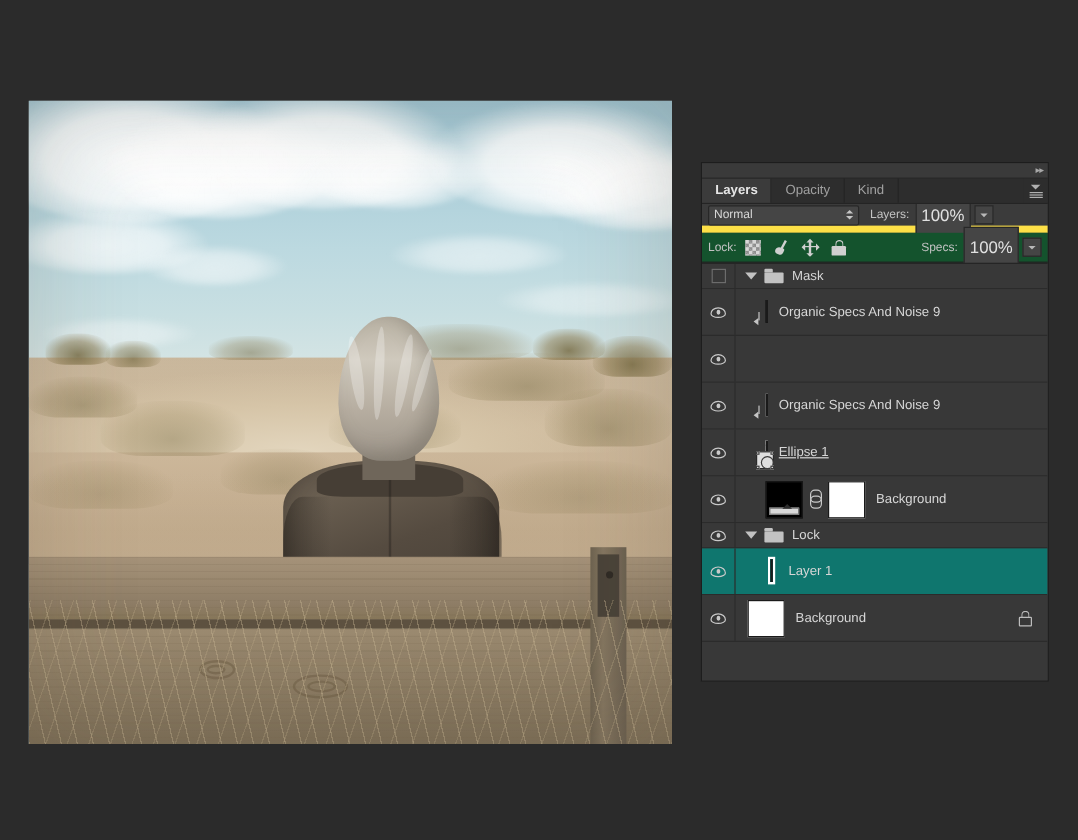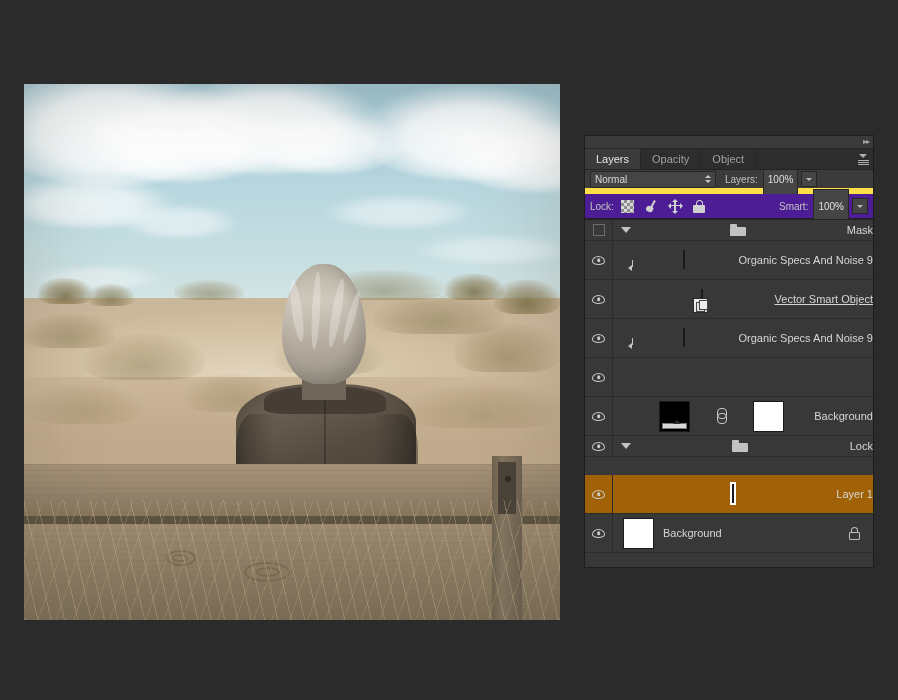--- a/index.html
+++ b/index.html
@@ -212,21 +212,21 @@
     padding:0 11px;
     display:flex; align-items:center;
     font-size:11px; color:#a0a0a0;
     background:#2d2d2d;
     border-right:1px solid #242424;
     cursor:default;
   }
   .tab.active {
     background:#3b3b3b;
     color:#e6e6e6;
-    font-weight:normal;
+    font-weight:bold;
   }
   .tabs-spacer { flex:1; background:#2d2d2d; }
   .panel-menu {
     width:20px; display:flex; flex-direction:column; justify-content:center;
     align-items:center; gap:1px; background:#2d2d2d;
   }
   .pm-line { width:11px; height:1px; background:#b0b0b0; }
   .pm-tri {
     width:0;height:0;border-left:4px solid transparent;border-right:4px solid transparent;
     border-top:4px solid #b0b0b0; margin-bottom:1px;
@@ -276,34 +276,34 @@
     width:126px; height:17px; background:#454545;
     border:1px solid #272727; border-radius:2px;
     display:flex; align-items:center; padding:0 4px;
     font-size:10px; color:#d8d8d8; position:relative;
   }
   .lbl { font-size:10px; color:#c3c3c3; margin-left:9px; }
   .num-field {
     margin-left:5px; height:28px; min-width:34px;
     background:#454545; border:1px solid #272727;
     display:flex; align-items:center; justify-content:center;
-    font-size:10px; color:#e0e0e0; padding:16px 4px;
+    font-size:14px; color:#e0e0e0; padding:16px 4px;
   }
   .num-arrow {
     margin-left:3px; width:16px; height:16px;
     background:#454545; border:1px solid #272727;
     display:flex; align-items:center; justify-content:center;
   }
   .num-arrow i {
     width:0;height:0;border-left:3px solid transparent;border-right:3px solid transparent;
     border-top:3px solid #b9b9b9; display:block;
   }
 
   .lock-row {
-    height:25px; background:#4c1d95;
+    height:25px; background:#14532d;
     display:flex; align-items:center; padding:0 5px;
     border-bottom:1px solid #1f1f1f;
   }
   .lock-label { font-size:10px; color:#c3c3c3; margin-right:7px; }
   .lock-icons { display:flex; align-items:center; gap:11px; }
   .li { width:13px; height:13px; position:relative; }
   .fill-group { margin-left:auto; display:flex; align-items:center; }
 
   
   .layers-list {
@@ -311,21 +311,21 @@
     border-top:1px solid #252525;
   }
   .layer-row {
     height:39px;
     display:flex; align-items:center;
     border-bottom:1px solid #2b2b2b;
     background:#383838;
     position:relative;
   }
   .layer-row.group-row { height:21px; background:#383838; }
-  .layer-row.selected { background:#a16207;margin-top:18px; }
+  .layer-row.selected { background:#0f766e; }
   .eye-cell {
     width:28px; height:100%;
     display:flex; align-items:center; justify-content:center;
     border-right:1px solid #2b2b2b;
     flex:none;
   }
   .eye {
     width:13px; height:9px;
     border:1.3px solid #c9c9c9;
     border-radius:50% 50% 50% 50% / 60% 60% 40% 40%;
@@ -334,21 +334,21 @@
   .eye::after{
     content:''; position:absolute; left:50%; top:50%;
     transform:translate(-50%,-50%);
     width:3.6px;height:3.6px;border-radius:50%;background:#c9c9c9;
   }
   .checkbox-empty {
     width:12px;height:12px;border:1.4px solid #6c6c6c;background:transparent;
   }
   .row-body {
     flex:1; display:flex; align-items:center;
-    padding-left:8px; height:100%; overflow:hidden;justify-content:space-between;
+    padding-left:8px; height:100%; overflow:hidden;
   }
   .disclosure {
     width:0;height:0;
     border-left:5px solid transparent;border-right:5px solid transparent;
     border-top:6px solid #c2c2c2;
     margin-right:6px; flex:none;
   }
   .folder {
     width:16px;height:12px;flex:none;margin-right:7px;position:relative;
   }
@@ -675,21 +675,21 @@
   </div>
 
   <div class="tabs-row">
     <div class="tab active">
       <span>Layers</span>
     </div>
     <div class="tab">
       <span>Opacity</span>
     </div>
     <div class="tab">
-      <span>Object</span>
+      <span>Kind</span>
     </div>
     <div class="tabs-spacer"></div>
     <div class="panel-menu">
       <span class="pm-tri"></span>
       <span class="pm-line"></span>
       <span class="pm-line"></span>
       <span class="pm-line"></span>
     </div>
   </div>
 
@@ -719,21 +719,21 @@
           <i></i>
           <i></i>
           <i></i>
         </span>
       <span class="li lk-all">
         <span class="shackle"></span>
           <span class="body"></span>
       </span>
     </span>
     <span class="fill-group">
-      <span class="lbl">Smart:</span>
+      <span class="lbl">Specs:</span>
       <span class="num-field">100%</span>
       <span class="num-arrow">
           <i></i>
         </span>
     </span>
   </div>
 
   <div class="layers-list">
 
     <div class="layer-row group-row">
@@ -759,50 +759,55 @@
           <span class="thumb thumb-dark"></span>
         </span>
         <span class="layer-name">Organic Specs And Noise 9</span>
       </div>
     </div>
 
     <div class="layer-row">
       <div class="eye-cell">
         <span class="eye"></span>
       </div>
+    </div>
+
+    <div class="layer-row">
+      <div class="eye-cell">
+        <span class="eye"></span>
+      </div>
+      <div class="row-body">
+        <span class="clip-indicator">
+          <span class="clip-arrow"></span>
+        </span>
+        <span class="thumb-wrap">
+          <span class="thumb thumb-light"></span>
+        </span>
+        <span class="layer-name">Organic Specs And Noise 9</span>
+      </div>
+    </div>
+
+    <div class="layer-row">
+      <div class="eye-cell">
+        <span class="eye"></span>
+      </div>
       <div class="row-body">
         <span class="clip-indicator"></span>
         <span class="thumb-wrap">
-          <span class="thumb checker">
-            <span class="thumb-vso-art"></span>
+          <span class="thumb checker thumb-ellipse">
+            <span class="ell"></span>
           </span>
-          <span class="badge badge-so"></span>
-        </span>
-        <span class="layer-name underlined">Vector Smart Object</span>
-      </div>
-    </div>
-
-    <div class="layer-row">
-      <div class="eye-cell">
-        <span class="eye"></span>
-      </div>
-      <div class="row-body">
-        <span class="clip-indicator">
-          <span class="clip-arrow"></span>
-        </span>
-        <span class="thumb-wrap">
-          <span class="thumb thumb-light"></span>
-        </span>
-        <span class="layer-name">Organic Specs And Noise 9</span>
-      </div>
-    </div>
-
-    <div class="layer-row">
-      <div class="eye-cell">
-        <span class="eye"></span>
+          <span class="badge badge-shape">
+            <i></i>
+              <i></i>
+              <i></i>
+              <i></i>
+          </span>
+        </span>
+        <span class="layer-name underlined">Ellipse 1</span>
       </div>
     </div>
 
     <div class="layer-row">
       <div class="eye-cell">
         <span class="eye"></span>
       </div>
       <div class="row-body">
         <span class="clip-indicator"></span>
         <span class="thumb grad-thumb">

